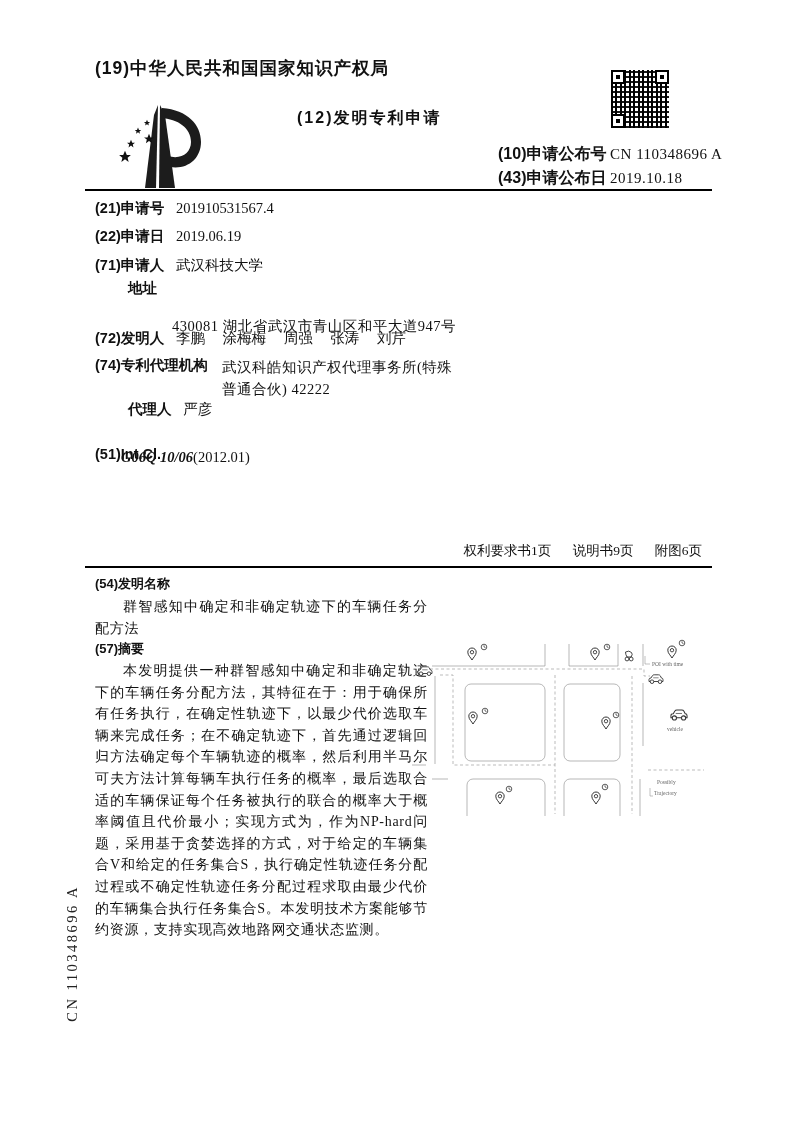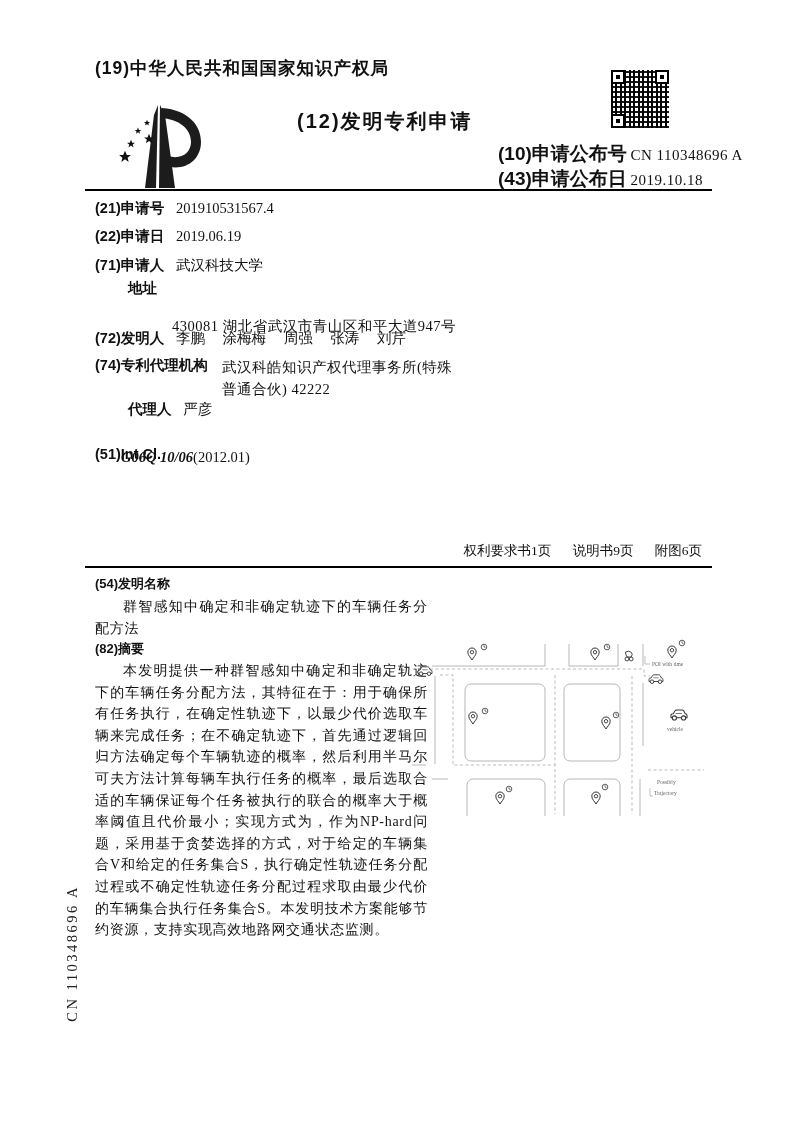--- a/index.html
+++ b/index.html
@@ -2,23 +2,23 @@
 <html><head>
 <meta charset="utf-8">
 <style>
   * { margin:0; padding:0; box-sizing:border-box; }
   body { background:#888; font-family:"Liberation Serif", serif; }
   .page { position:relative; width:800px; height:1131px; background:#ffffff; margin:0 auto; overflow:hidden; color:#111; }
   .abs { position:absolute; }
   .lbl { font-family:"Liberation Sans", sans-serif; font-weight:bold; }
   .val { font-family:"Liberation Serif", serif; }
   .office { left:95px; top:56px; font-size:17.5px; letter-spacing:1px; }
-  .doc-type { left:297px; top:108px; font-size:20px; letter-spacing:2px; }
+  .doc-type { left:297px; top:108px; font-size:16px; letter-spacing:2px; }
   .pub-block { left:498px; top:142px; line-height:23px; font-size:14.5px; white-space:nowrap; }
-  .pub-block .lbl { font-size:19px; }
+  .pub-block .lbl { font-size:16px; }
   .pub-block .val { font-size:15px; letter-spacing:0.5px; }
   .rule { left:85px; width:627px; height:2px; background:#000; }
   .biblio-row { left:95px; font-size:14.5px; white-space:nowrap; }
   .biblio-row .lbl { margin-right:8px; }
   .wrapval { white-space:normal; line-height:22px; letter-spacing:0.5px; }
   .inv span { margin-right:14px; }
   .intcl-val { font-style:italic; font-weight:bold;text-align:right; }
   .intcl-ver { font-style:normal; font-weight:normal; }
   .pagination { left:85px; top:542px; width:627px; text-align:right; font-size:13.5px; padding-right:10px; }
   .pagination span { margin-left:18px; }
@@ -136,21 +136,21 @@
   <div class="abs pagination val">
     <span>权利要求书1页</span>
     <span>说明书9页</span>
     <span>附图6页</span>
   </div>
 
   <div class="abs rule" style="top:566px"></div>
 
   <div class="abs sec-label lbl" style="top:575px">(54)发明名称</div>
   <div class="abs title-para" style="top:596px">群智感知中确定和非确定轨迹下的车辆任务分配方法</div>
-  <div class="abs sec-label lbl" style="top:640px">(82)摘要</div>
+  <div class="abs sec-label lbl" style="top:640px">(57)摘要</div>
   <div class="abs abstract-para" style="top:660px">本发明提供一种群智感知中确定和非确定轨迹下的车辆任务分配方法，其特征在于：用于确保所有任务执行，在确定性轨迹下，以最少代价选取车辆来完成任务；在不确定轨迹下，首先通过逻辑回归方法确定每个车辆轨迹的概率，然后利用半马尔可夫方法计算每辆车执行任务的概率，最后选取合适的车辆保证每个任务被执行的联合的概率大于概率阈值且代价最小；实现方式为，作为NP-hard问题，采用基于贪婪选择的方式，对于给定的车辆集合V和给定的任务集合S，执行确定性轨迹任务分配过程或不确定性轨迹任务分配过程求取由最少代价的车辆集合执行任务集合S。本发明技术方案能够节约资源，支持实现高效地路网交通状态监测。</div>
 
   <svg class="abs figure" width="303" height="200" viewBox="0 0 303 200">
     <defs>
       <g id="pin">
         <path d="M0,0 C-1.3,-2.6 -4.2,-4.6 -4.2,-7.8 A4.2,4.2 0 1 1 4.2,-7.8 C4.2,-4.6 1.3,-2.6 0,0 Z" fill="#fff" stroke="#333" stroke-width="1"></path>
         <circle cx="0" cy="-7.8" r="1.7" fill="none" stroke="#333" stroke-width="0.9"></circle>
       </g>
       <g id="clock">
         <circle r="2.8" fill="#fff" stroke="#333" stroke-width="0.8"></circle>

